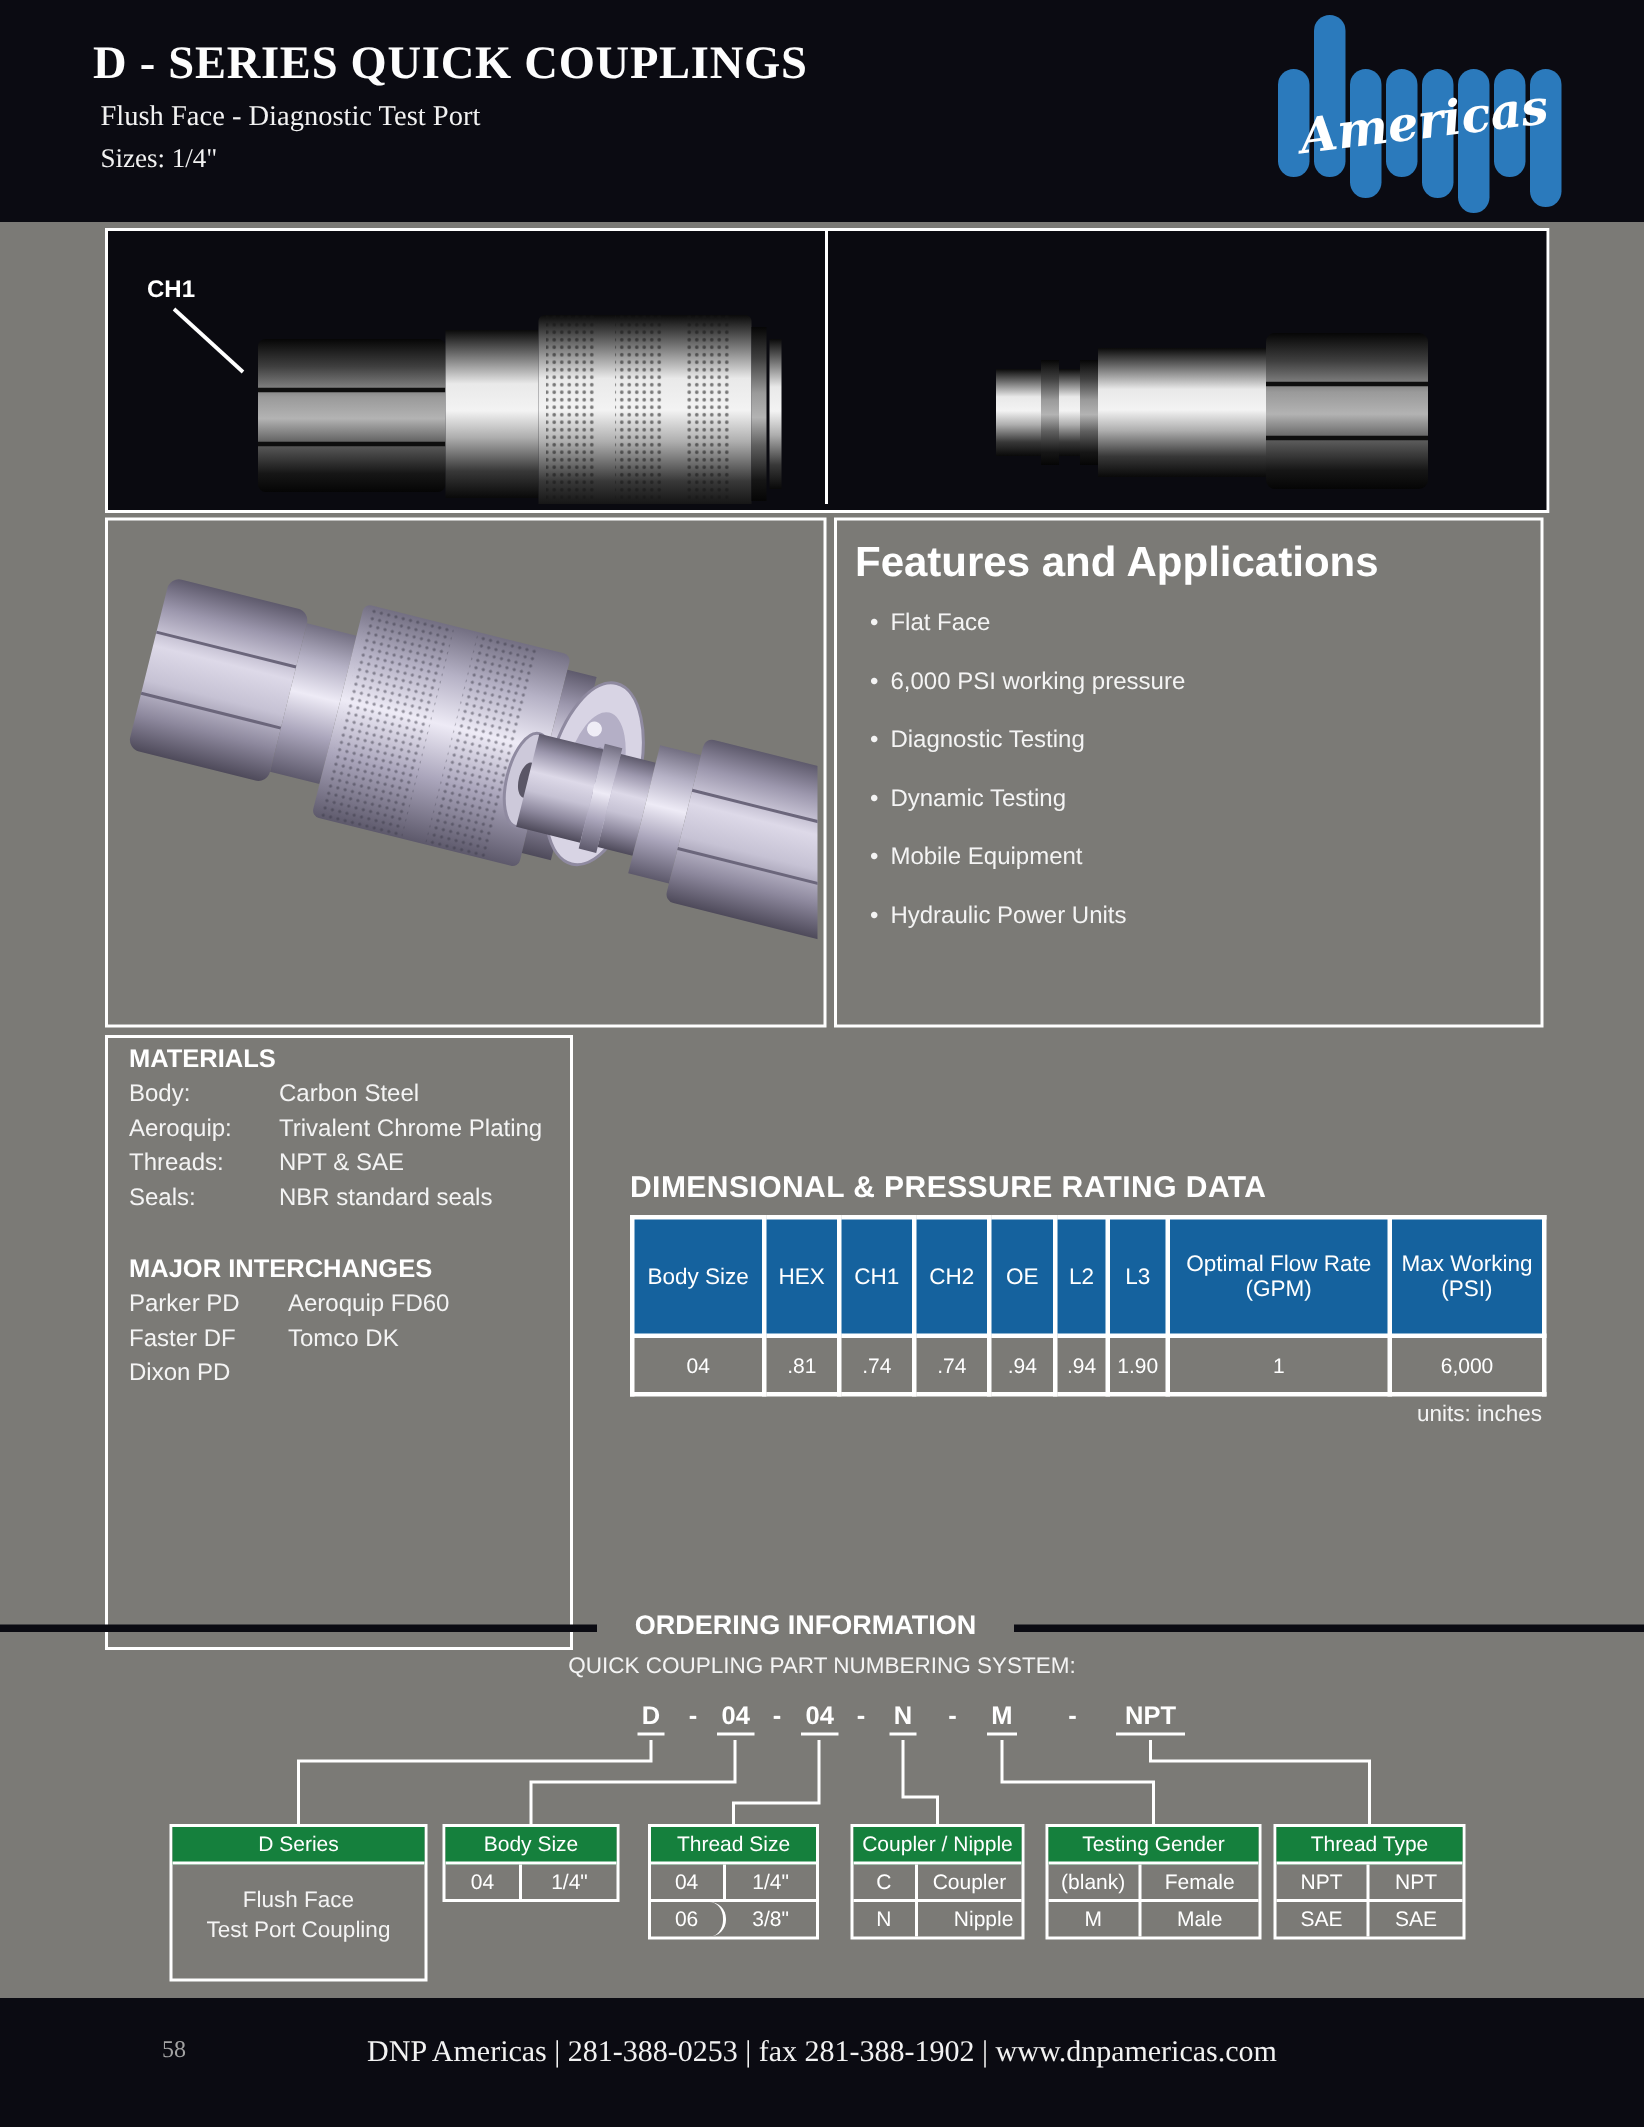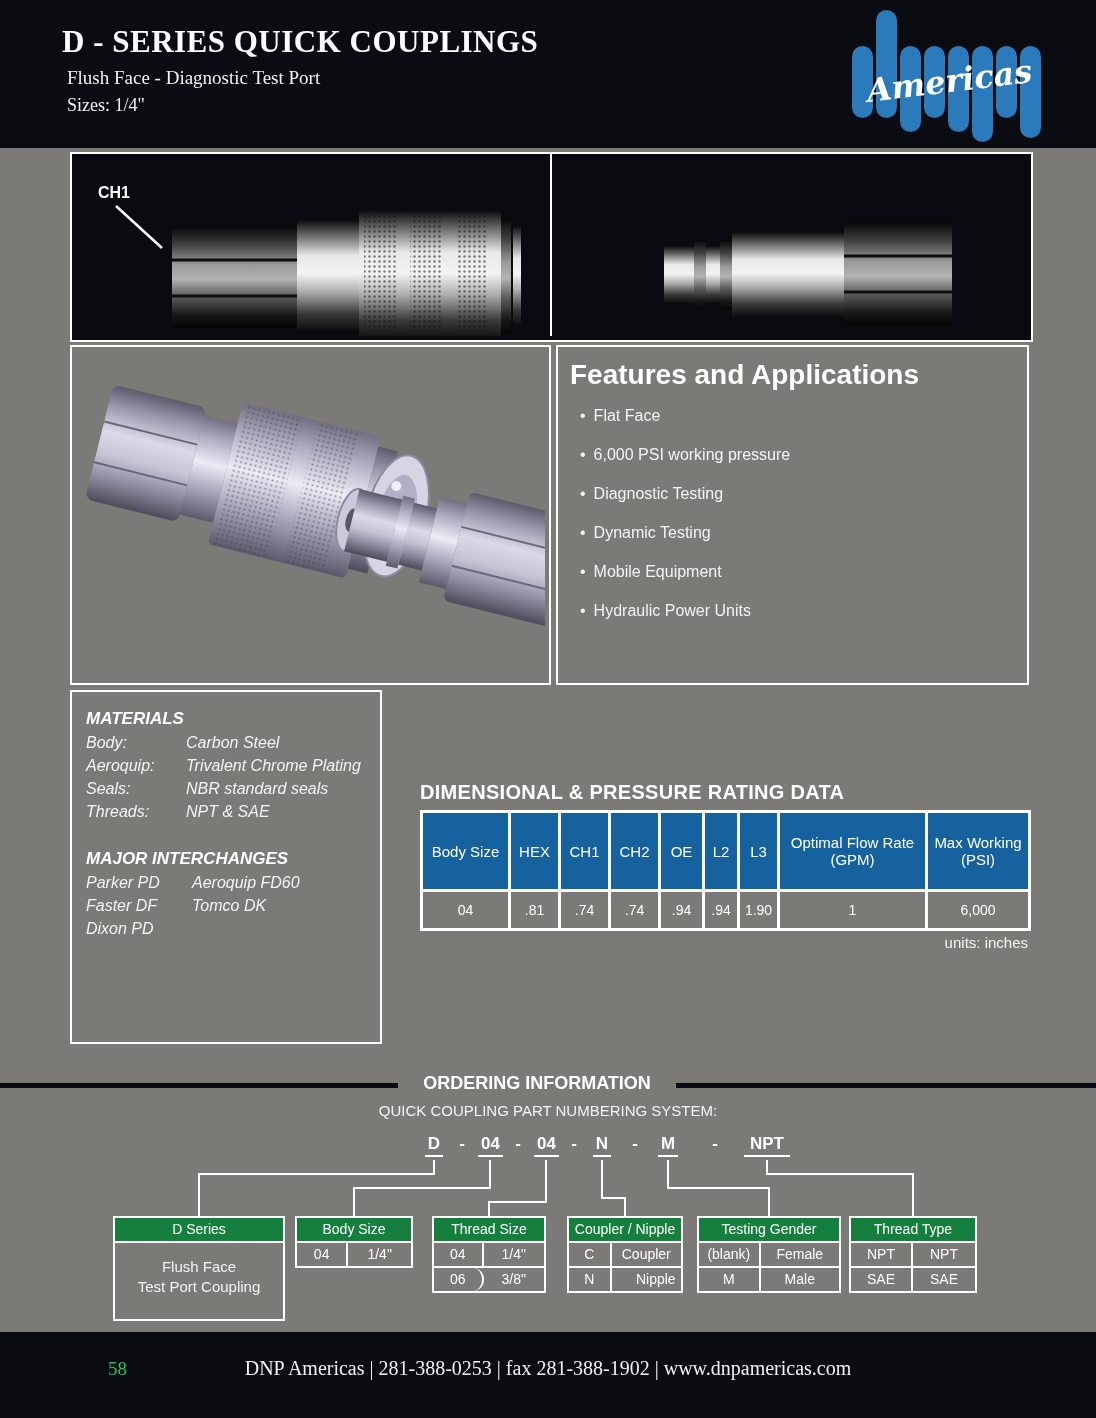--- a/index.html
+++ b/index.html
@@ -22,21 +22,21 @@
   
   .panel{position:absolute;border:2px solid #fff;background:#7b7a76;}
   .render-panel{left:70px;top:345px;width:477px;height:336px;}
   .features-panel{left:556px;top:345px;width:469px;height:336px;}
   .feat-title{margin:12px 0 0 12px;font-size:28px;font-weight:700;}
   .feat-list{margin:16px 0 0 22px;padding:0;list-style:none;}
   .feat-list li{font-size:16px;margin-bottom:21px;color:#f4f4f4;}
   .feat-bullet{margin-right:8px;}
 
   
-  .materials{left:70px;top:690px;width:312px;height:354px;padding:17px 0 0 14px;box-sizing:border-box;font-style:italic;}
+  .materials{left:70px;top:690px;width:312px;height:410px;padding:4px 0 0 14px;box-sizing:border-box;}
   .mat-title{font-size:17px;font-weight:700;margin-bottom:2px;}
   .mat-row{display:flex;font-size:16px;line-height:23px;color:#f4f4f4;}
   .mat-row .lbl{width:100px;flex:none;}
   .ic-title{font-size:17px;font-weight:700;margin:26px 0 2px 0;}
   .ic-row{display:flex;font-size:16px;line-height:23px;color:#f4f4f4;}
   .ic-row .c1{width:106px;flex:none;}
 
   
   .dim-title{position:absolute;left:420px;top:781px;font-size:20px;font-weight:700;letter-spacing:.3px;}
   .dim-table{position:absolute;left:420px;top:810px;border-collapse:collapse;table-layout:fixed;}
@@ -58,21 +58,21 @@
   .obox{position:absolute;top:1216px;border:2px solid #fff;background:#7b7a76;box-sizing:border-box;}
   .obox-h{background:#15803d;text-align:center;font-size:14px;padding:3px 0 4px 0;border-bottom:2px solid #fff;}
   .obox-r{display:flex;border-bottom:2px solid #fff;}
   .obox-r:last-child{border-bottom:none;}
   .obox-c{padding:3px 0 4px 0;text-align:center;font-size:14px;box-sizing:border-box;}
   .obox-c.first{border-right:2px solid #fff;}
   .obox-body{height:62px;padding-top:14px;text-align:center;font-size:15px;line-height:20px;color:#f4f4f4;}
 
   
   .footer{position:absolute;left:0;top:1332px;width:1096px;height:86px;background:#0b0b12;}
-  .pg-num{position:absolute;left:108px;top:26px;font-family:"Liberation Serif",serif;font-size:19px;color:#22c55e;}
+  .pg-num{position:absolute;left:108px;top:26px;font-family:"Liberation Serif",serif;font-size:16px;color:#a3a3a3;}
   .contact{position:absolute;left:0;top:25px;width:1096px;text-align:center;
            font-family:"Liberation Serif",serif;font-size:20px;color:#f2f2f2;}
 </style>
 </head>
 <body>
 
 <div class="page">
 
   <div class="hdr">
     <div class="hdr-title">D - SERIES QUICK COUPLINGS</div>
@@ -210,26 +210,26 @@
     <div class="mat-title">MATERIALS</div>
     <div class="mat-row">
         <span class="lbl">Body:</span>
         <span>Carbon Steel</span>
       </div>
     <div class="mat-row">
         <span class="lbl">Aeroquip:</span>
         <span>Trivalent Chrome Plating</span>
       </div>
     <div class="mat-row">
+        <span class="lbl">Threads:</span>
+        <span>NPT &amp; SAE</span>
+      </div>
+    <div class="mat-row">
         <span class="lbl">Seals:</span>
         <span>NBR standard seals</span>
-      </div>
-    <div class="mat-row">
-        <span class="lbl">Threads:</span>
-        <span>NPT &amp; SAE</span>
       </div>
     <div class="ic-title">MAJOR INTERCHANGES</div>
     <div class="ic-row">
         <span class="c1">Parker PD</span>
         <span>Aeroquip FD60</span>
       </div>
     <div class="ic-row">
         <span class="c1">Faster DF</span>
         <span>Tomco DK</span>
       </div>

